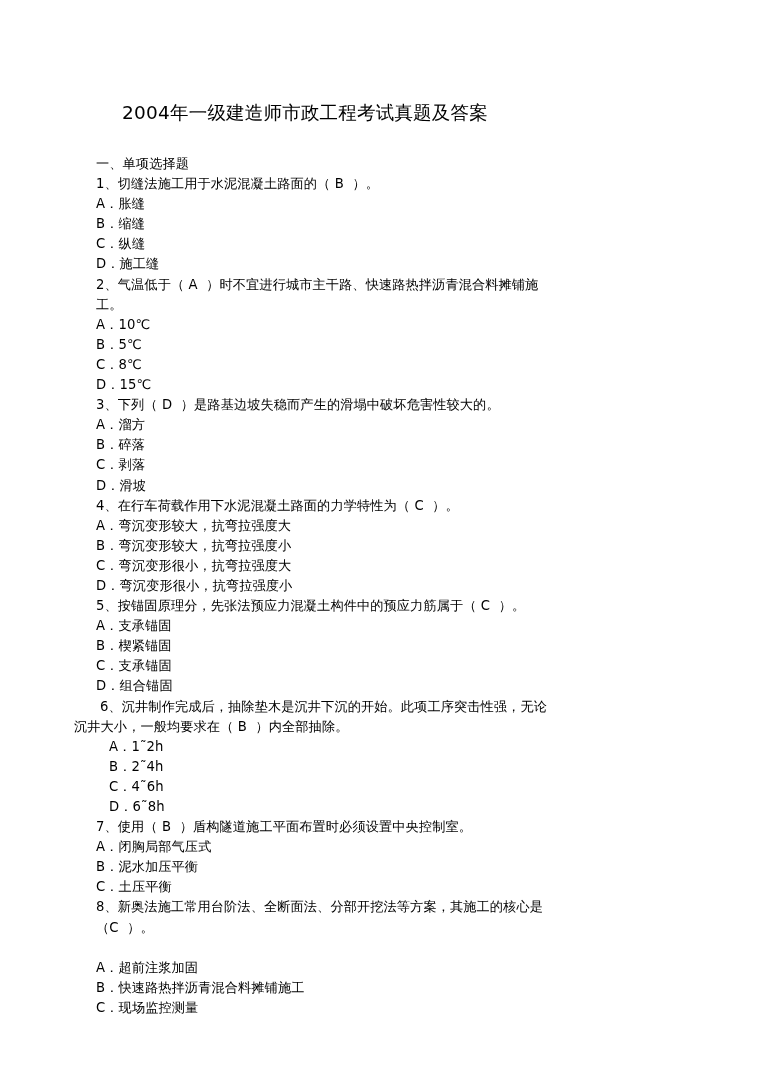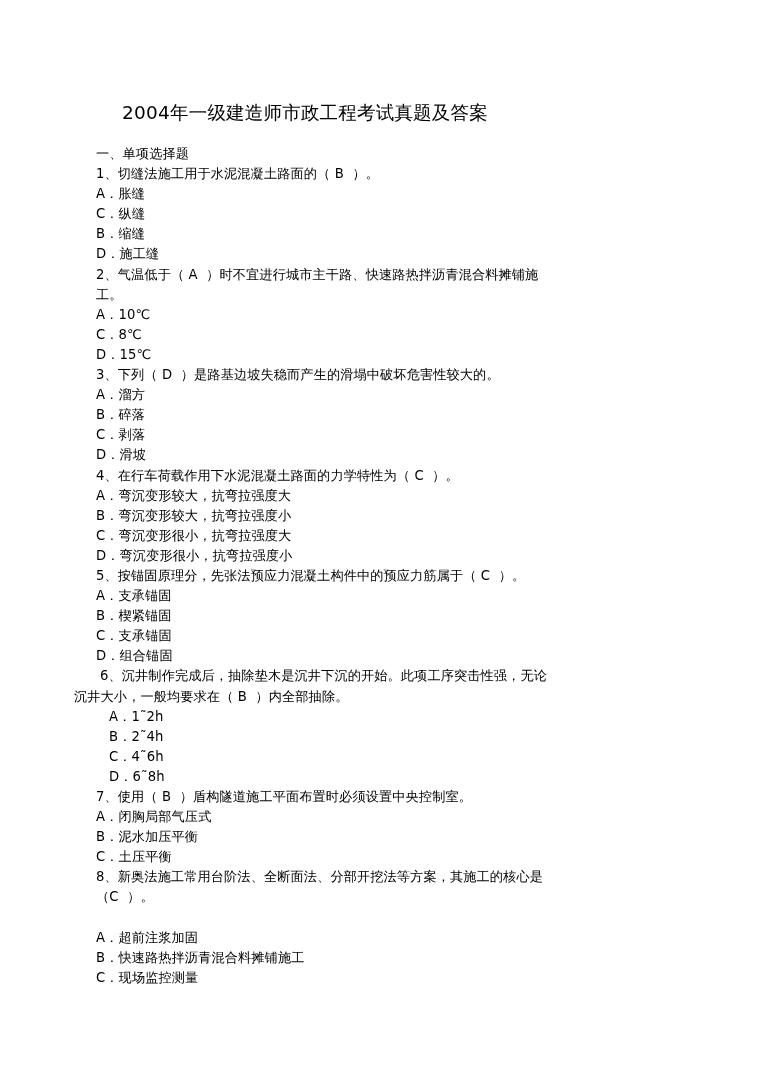--- a/index.html
+++ b/index.html
@@ -28,21 +28,21 @@
     font-size: 18.5px;
     line-height: 26px;
     font-weight: normal;
     text-align: center;
     margin: 0;
     padding-top: 100px;
     letter-spacing: 0.2px;
     white-space: nowrap;
   }
   .body-block {
-    margin-top: 18px;
+    margin-top: 28px;
     padding-left: 50px;
     padding-right: 10px;
   }
   .line {
     font-size: 13.2px;
     line-height: 20.1px;
     white-space: pre-wrap;
     letter-spacing: 0.1px;
     margin: 0;
     text-align: left;
@@ -83,28 +83,29 @@
 
   <h1 class="doc-title">2004年一级建造师市政工程考试真题及答案</h1>
 
   <div class="body-block">
 
     <div class="line section-head">一、单项选择题</div>
 
     <div class="q-block">
       <div class="line stem">1、切缝法施工用于水泥混凝土路面的（ B  ）。</div>
       <div class="line option">A．胀缝</div>
+      <div class="line option">B．缩缝</div>
       <div class="line option">C．纵缝</div>
-      <div class="line option">B．缩缝</div>
       <div class="line option">D．施工缝</div>
     </div>
 
     <div class="q-block">
       <div class="line stem">2、气温低于（ A  ）时不宜进行城市主干路、快速路热拌沥青混合料摊铺施工。</div>
       <div class="line option">A．10℃</div>
+      <div class="line option">B．5℃</div>
       <div class="line option">C．8℃</div>
       <div class="line option">D．15℃</div>
     </div>
 
     <div class="q-block">
       <div class="line stem">3、下列（ D  ）是路基边坡失稳而产生的滑塌中破坏危害性较大的。</div>
       <div class="line option">A．溜方</div>
       <div class="line option">B．碎落</div>
       <div class="line option">C．剥落</div>
       <div class="line option">D．滑坡</div>

